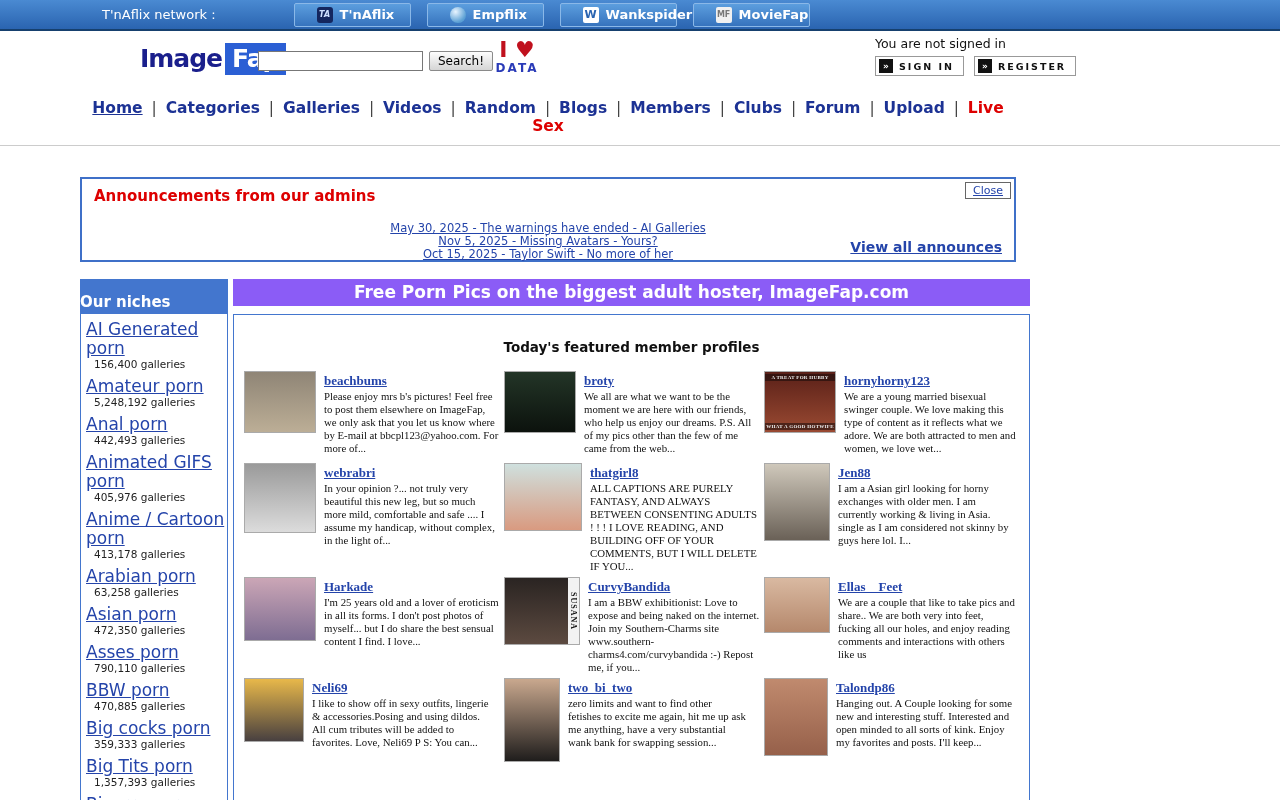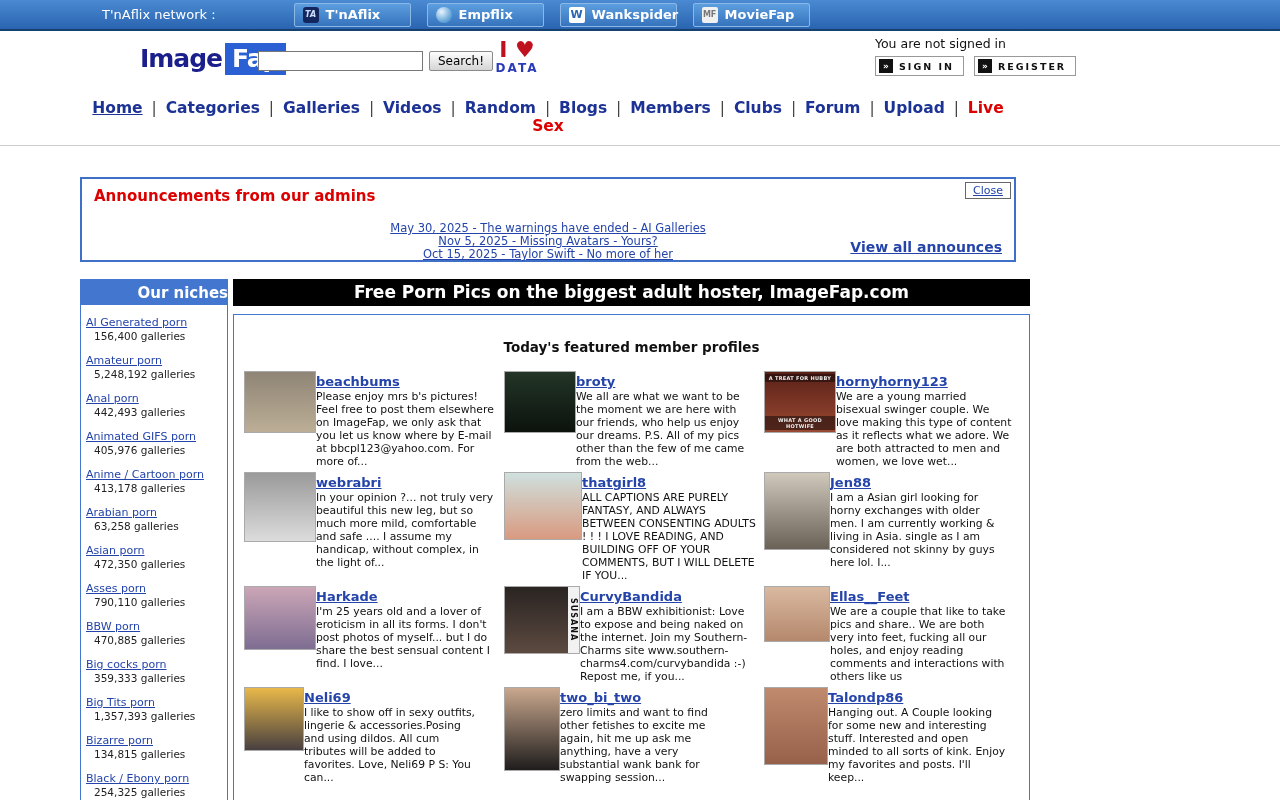--- a/index.html
+++ b/index.html
@@ -9,21 +9,21 @@
   
   .network-bar { height:31px; background:linear-gradient(#4a8ad2,#2a64b0);
     border-bottom:2px solid #16406e; display:flex; align-items:center; }
   .network-label { color:#fff; font-weight:normal; font-size:13px; margin-left:102px; }
   .site-btns { display:flex; margin-left:78px; gap:16px; }
   .site-btn { display:flex; align-items:center; gap:7px; width:117px;
     background:linear-gradient(#5c9ede,#3673bd); border:1px solid #8ab8e8;
     border-radius:2px; color:#fff; font-weight:bold; font-size:13px;
     padding:3px 8px; text-decoration:none; cursor:pointer; }
   .site-icon { width:16px; height:16px; flex:0 0 16px; display:flex;
-    align-items:center; justify-content:center; font-size:8px; font-weight:bold; }
+    align-items:center; justify-content:center; font-size:8px; font-weight:bold;margin-left:14px; }
   .tnaflix-icon { background:#14265e; color:#cfe0ff; border-radius:3px; font-style:italic; }
   .empflix-icon { background:radial-gradient(circle at 35% 30%,#e8f4ff,#5a9fd4 70%); border-radius:50%; color:#1a4a8a; }
   .wankspider-icon { background:#fff; color:#2a64b0; border-radius:2px; font-size:11px; }
   .moviefap-icon { background:#f0f0f0; color:#777; border-radius:2px; }
 
   
   .header { position:relative; height:62px; }
   .logo { position:absolute; left:140px; top:13px; font-size:25px; font-weight:bold;
     letter-spacing:-1px; cursor:pointer; }
   .logo-image { color:#1a1f8c; }
@@ -64,36 +64,36 @@
   .announce-list a { display:block; font-size:11.5px; line-height:13px; }
   .view-all { position:absolute; right:12px; bottom:5px; font-size:14px;font-weight:bold; }
   .close-box { position:absolute; top:3px; right:3px; background:#fff;
     border:1px solid #666; padding:1px 7px; font-size:11px; }
 
   
   .columns { display:flex; margin:17px 0 0 80px; gap:5px; align-items:flex-start; }
 
   .sidebar { width:148px; flex:0 0 148px; }
   .sidebar-head { background:#4376ce; color:#fff; font-weight:bold; font-size:15px;
-    text-align:right; padding:5px 0 3px; }
+    text-align:left; padding:14px 0 3px; }
   .sidebar-body { border:1px solid #4376ce; border-top:none; padding:6px 2px 6px 5px;
     background:#fff; }
   .niche { margin-bottom:6px; }
-  .niche a { font-size:11px; line-height:15px; }
+  .niche a { font-size:17px; line-height:15px; }
   .niche .count { font-size:10.5px; color:#222; margin-left:8px; line-height:13px; }
 
   .main { width:797px; }
-  .main-banner { background:#000000; color:#fff; font-weight:bold; font-size:17px;
+  .main-banner { background:#8b5cf6; color:#fff; font-weight:bold; font-size:17px;
     text-align:center; padding:3px 0 4px; }
   .main-box { border:1px solid #4376ce; margin-top:8px; background:#fff;
     padding:24px 0 40px; min-height:560px; }
   .featured-title { text-align:center; font-weight:bold; font-size:13.5px;
     color:#111; margin-bottom:14px; }
   .profiles { display:grid; grid-template-columns:260px 260px 260px; padding-left:10px; }
-  .profile { display:flex; gap:0; min-height:92px; padding:2px 4px 2px 0; }
+  .profile { display:flex; gap:8px; min-height:92px; padding:2px 4px 2px 0;font-family:Liberation Serif, serif; }
   .thumb { flex:0 0 auto; border:1px solid #aaa; position:relative; overflow:hidden; cursor:pointer; }
   .thumb .overlay-top,.thumb .overlay-bottom { position:absolute; left:0; right:0;
     font-size:5px; font-weight:bold; color:#eee; background:rgba(20,10,10,.55);
     text-align:center; padding:1px 0; letter-spacing:.3px; }
   .thumb .overlay-top { top:2px; } .thumb .overlay-bottom { bottom:2px; }
   .thumb .side-text { position:absolute; right:0; top:0; bottom:0; background:#f2f2f2;
     color:#111; font-weight:bold; font-size:8px; writing-mode:vertical-rl;
     text-align:center; padding:1px; letter-spacing:1px; }
   .ptext { width:178px; }
   .uname { font-size:13px; font-weight:bold; display:inline-block; margin-bottom:1px; }

